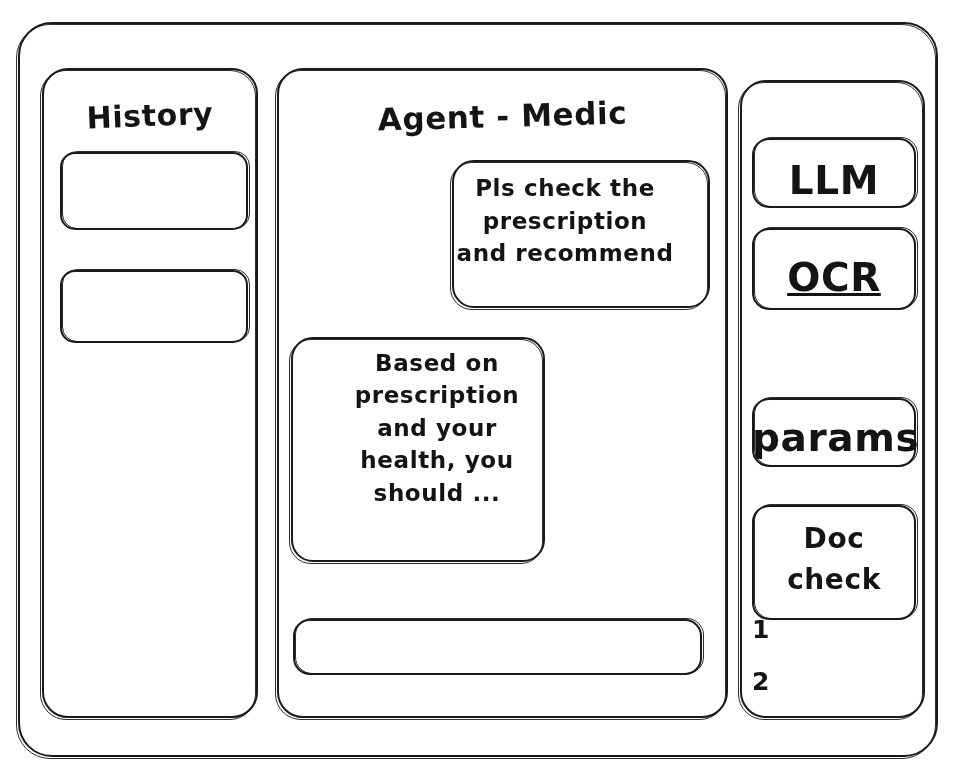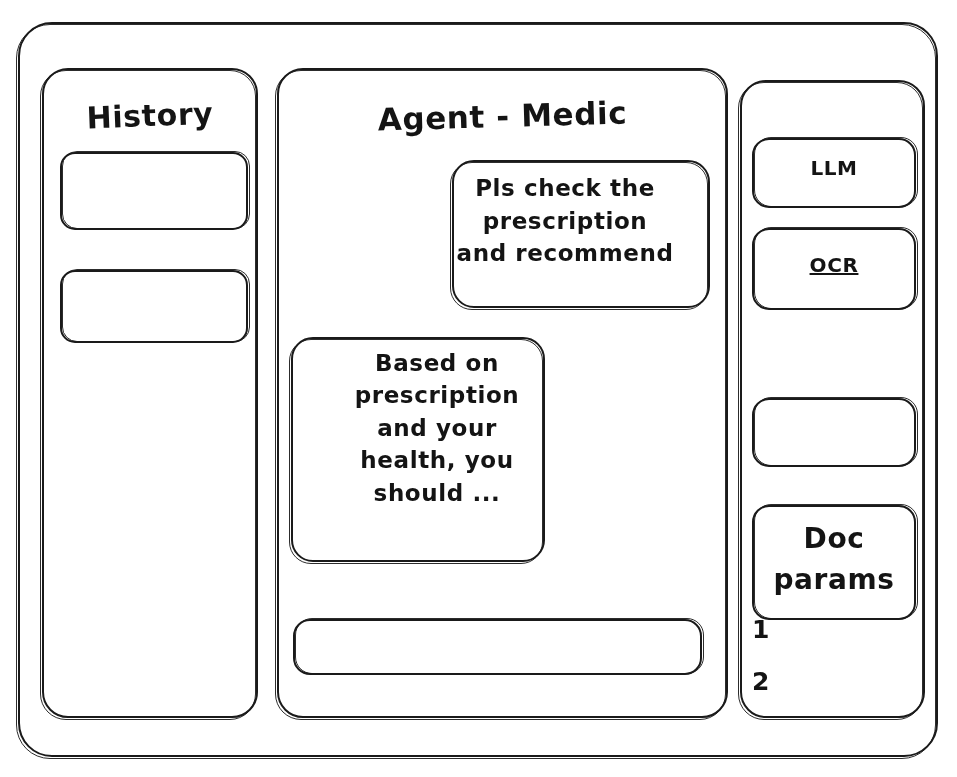--- a/index.html
+++ b/index.html
@@ -145,21 +145,21 @@
 
   
   .tool-button { left: 752px; width: 164px; border-radius: 17px; }
   #tool-llm    { top: 138px; height: 70px; }
   #tool-ocr    { top: 228px; height: 82px; }
   #tool-params { top: 398px; height: 69px; }
   #tool-doc    { top: 505px; height: 115px; }
 
   .tool-label {
     left: 752px; width: 164px;
-    font-size: 20px;
+    font-size: 39px;
   }
   #label-llm    { top: 155px; }
   #label-ocr    { top: 252px; text-decoration: underline; }
   #label-params { top: 412px; }
   #label-doc    { top: 519px; font-size: 28px; line-height: 1.45; }
 
   .doc-list-item {
     left: 752px;
     width: 40px;
     font-size: 25px;
@@ -202,21 +202,22 @@
 
   <div class="sketch" id="right-sidebar"></div>
 
   <div class="sketch thin tool-button" id="tool-llm"></div>
   <div class="hand tool-label" id="label-llm">LLM</div>
 
   <div class="sketch thin tool-button" id="tool-ocr"></div>
   <div class="hand tool-label" id="label-ocr">OCR</div>
 
   <div class="sketch thin tool-button" id="tool-params"></div>
+  <div class="hand tool-label" id="label-params">params</div>
 
   <div class="sketch thin tool-button" id="tool-doc"></div>
   <div class="hand tool-label" id="label-doc">Doc
-params</div>
+check</div>
 
   <div class="hand doc-list-item" id="doc-list-1">1</div>
   <div class="hand doc-list-item" id="doc-list-2">2</div>
 
 </div>
 
 </body></html>

